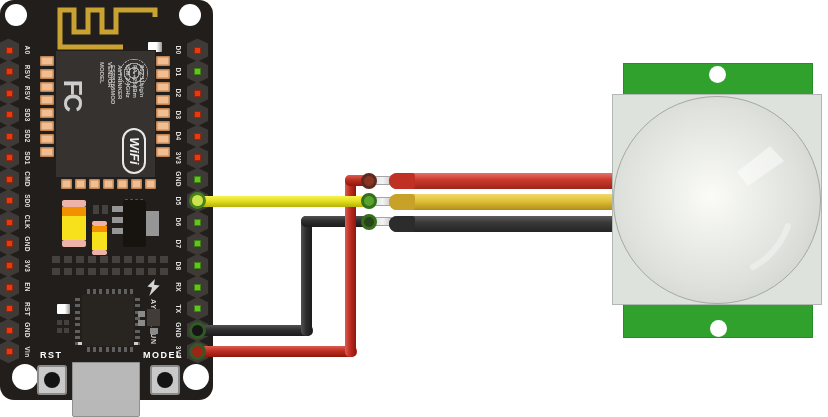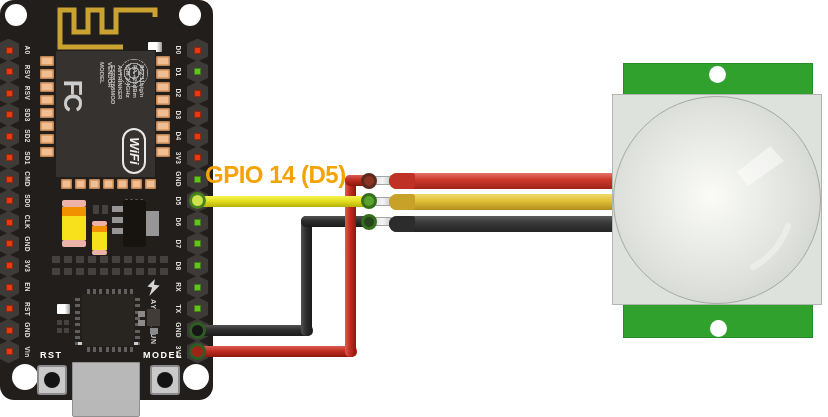--- a/index.html
+++ b/index.html
@@ -315,14 +315,13 @@
   <div class="hole" style="left:709px;top:66px;width:17px;height:17px"></div>
   <div class="hole" style="left:710px;top:320px;width:17px;height:17px"></div>
   <div style="left:612px;top:94px;width:210px;height:211px;background:#dde2dd;border:1px solid #b0b6b0"></div>
   <div style="left:613px;top:96px;width:208px;height:208px;border-radius:50%;border:1px solid #a4a9a4;
               background:radial-gradient(circle at 47% 48%, #fbfbf7 0%, #eceee9 30%, #dee1dc 58%, #d0d3ce 82%, #c9ccc7 100%)"></div>
   <svg style="left:610px;top:92px" width="214" height="216" viewBox="0 0 214 216">
     <polygon points="160,54 174,69 138,94 127,80" fill="rgba(255,255,255,0.5)"></polygon>
     <path d="M 178,134 A 76 76 0 0 1 143,175" stroke="rgba(255,255,255,0.38)" stroke-width="6" fill="none" stroke-linecap="round"></path>
   </svg>
 
-  <div style="left:205px;top:161px;width:170px;height:28px;font:bold 24px 'Liberation Sans',sans-serif;color:#f5a302;letter-spacing:-0.5px">GPIO 14 (D5)</div>
 </div>
 
 </body></html>

